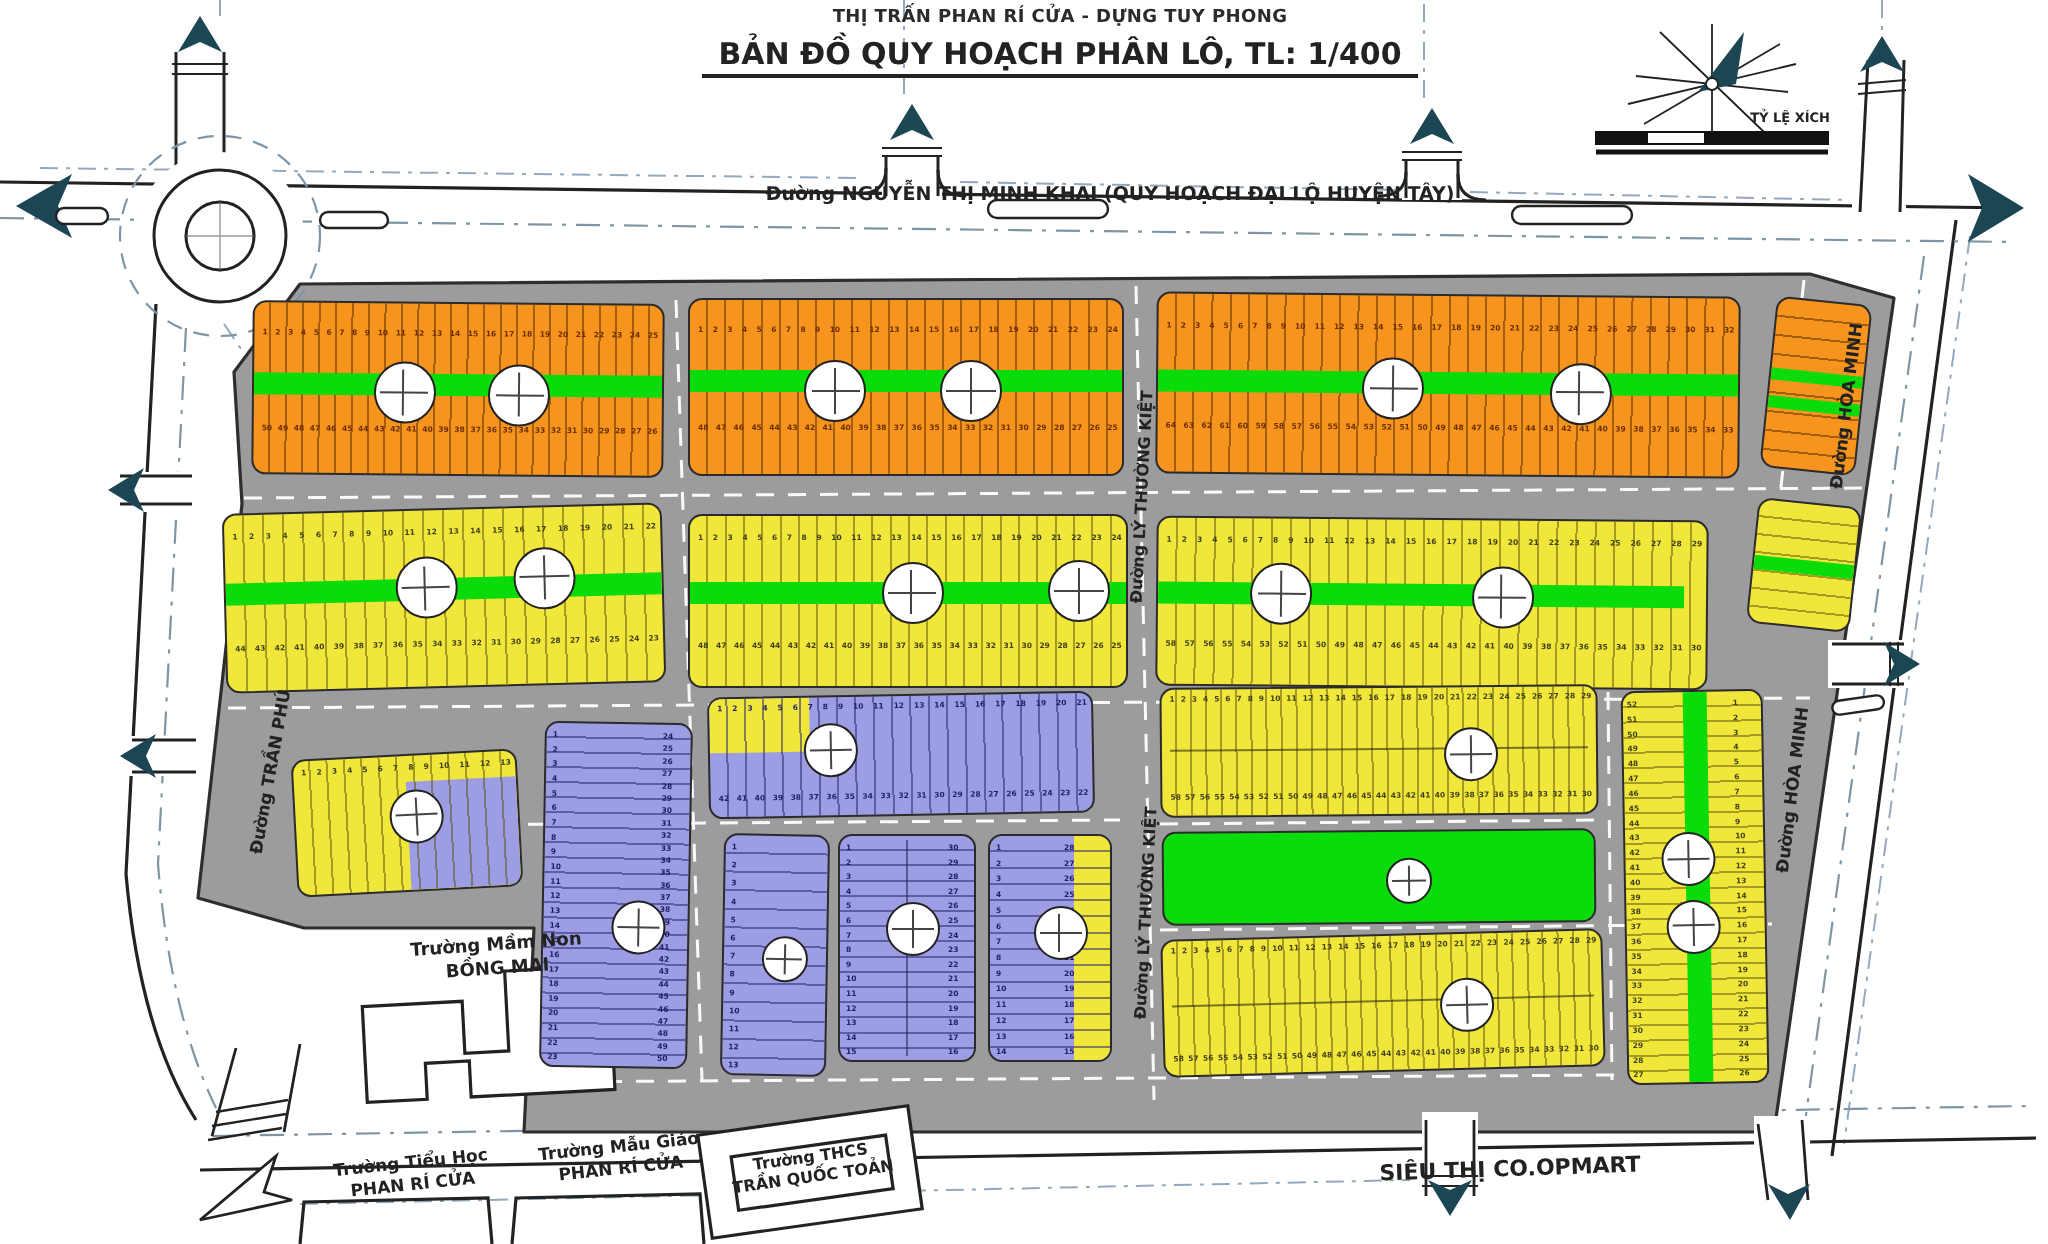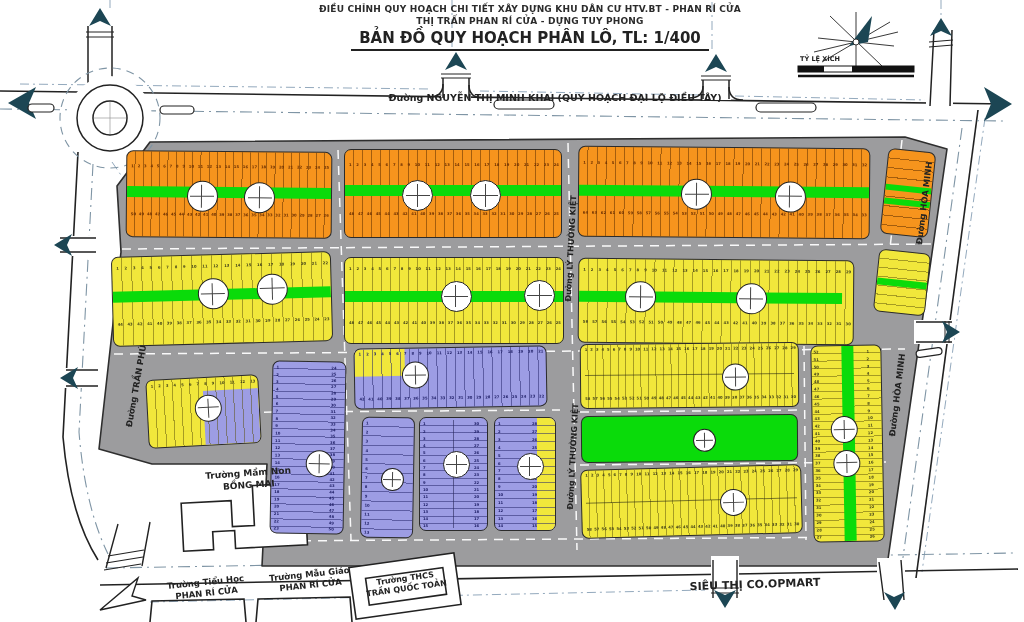--- a/index.html
+++ b/index.html
@@ -975,28 +975,27 @@
           <span>11</span>
           <span>12</span>
           <span>13</span>
         </div>
         <div class="mk" style="left: 47.4px; top: 16.5px; width: 25px; height: 25px;"></div>
       </div>
     </div>
 
   <div class="labels">
     <div class="hdr">
-      <div class="h1">ĐIỀU CHỈNH QUY HOẠCH CHI TIẾT XÂY DỰNG KHU DÂN CƯ HTV.BT - PHAN RÍ CỬA</div>
       <div class="h1">THỊ TRẤN PHAN RÍ CỬA - DỰNG TUY PHONG</div>
       <div><span class="h2">BẢN ĐỒ QUY HOẠCH PHÂN LÔ, TL: 1/400</span></div>
     </div>
 
-    <div class="mlab" style="left:760px;top:55px;width:120px;font-size:6.5px;">TỶ LỆ XÍCH</div>
-
-    <div class="mlab" style="left:355px;top:92px;width:400px;font-size:9.5px;">Đường NGUYỄN THỊ MINH KHAI (QUY HOẠCH ĐẠI LỘ ĐIỀU TÂY)</div>
+    <div class="mlab" style="left:795px;top:55px;width:120px;font-size:6.5px;text-align:right;">TỶ LỆ XÍCH</div>
+
+    <div class="mlab" style="left:355px;top:92px;width:400px;font-size:9.5px;">Đường NGUYỄN THỊ MINH KHAI (QUY HOẠCH ĐẠI LỘ HUYỆN TÂY)</div>
     <div class="mlab" style="left:76px;top:381px;width:120px;font-size:8.5px;transform:rotate(-80deg);">Đường TRẦN PHÚ</div>
     <div class="mlab" style="left:864px;top:198px;width:120px;font-size:8.5px;transform:rotate(-83deg);">Đường HÒA MINH</div>
     <div class="mlab" style="left:837px;top:390px;width:120px;font-size:8.5px;transform:rotate(-83deg);">Đường HÒA MINH</div>
     <div class="mlab" style="left:508px;top:244px;width:126px;font-size:8px;transform:rotate(-87deg);">Đường LÝ THƯỜNG KIỆT</div>
     <div class="mlab" style="left:510px;top:452px;width:126px;font-size:8px;transform:rotate(-87deg);">Đường LÝ THƯỜNG KIỆT</div>
 
     <div class="mlab fac" style="left:176px;top:468px;width:145px;font-size:9px;transform:rotate(-4deg);">
       <div>Trường Mầm Non</div>
       <div>BỒNG MAI</div>
     </div>

